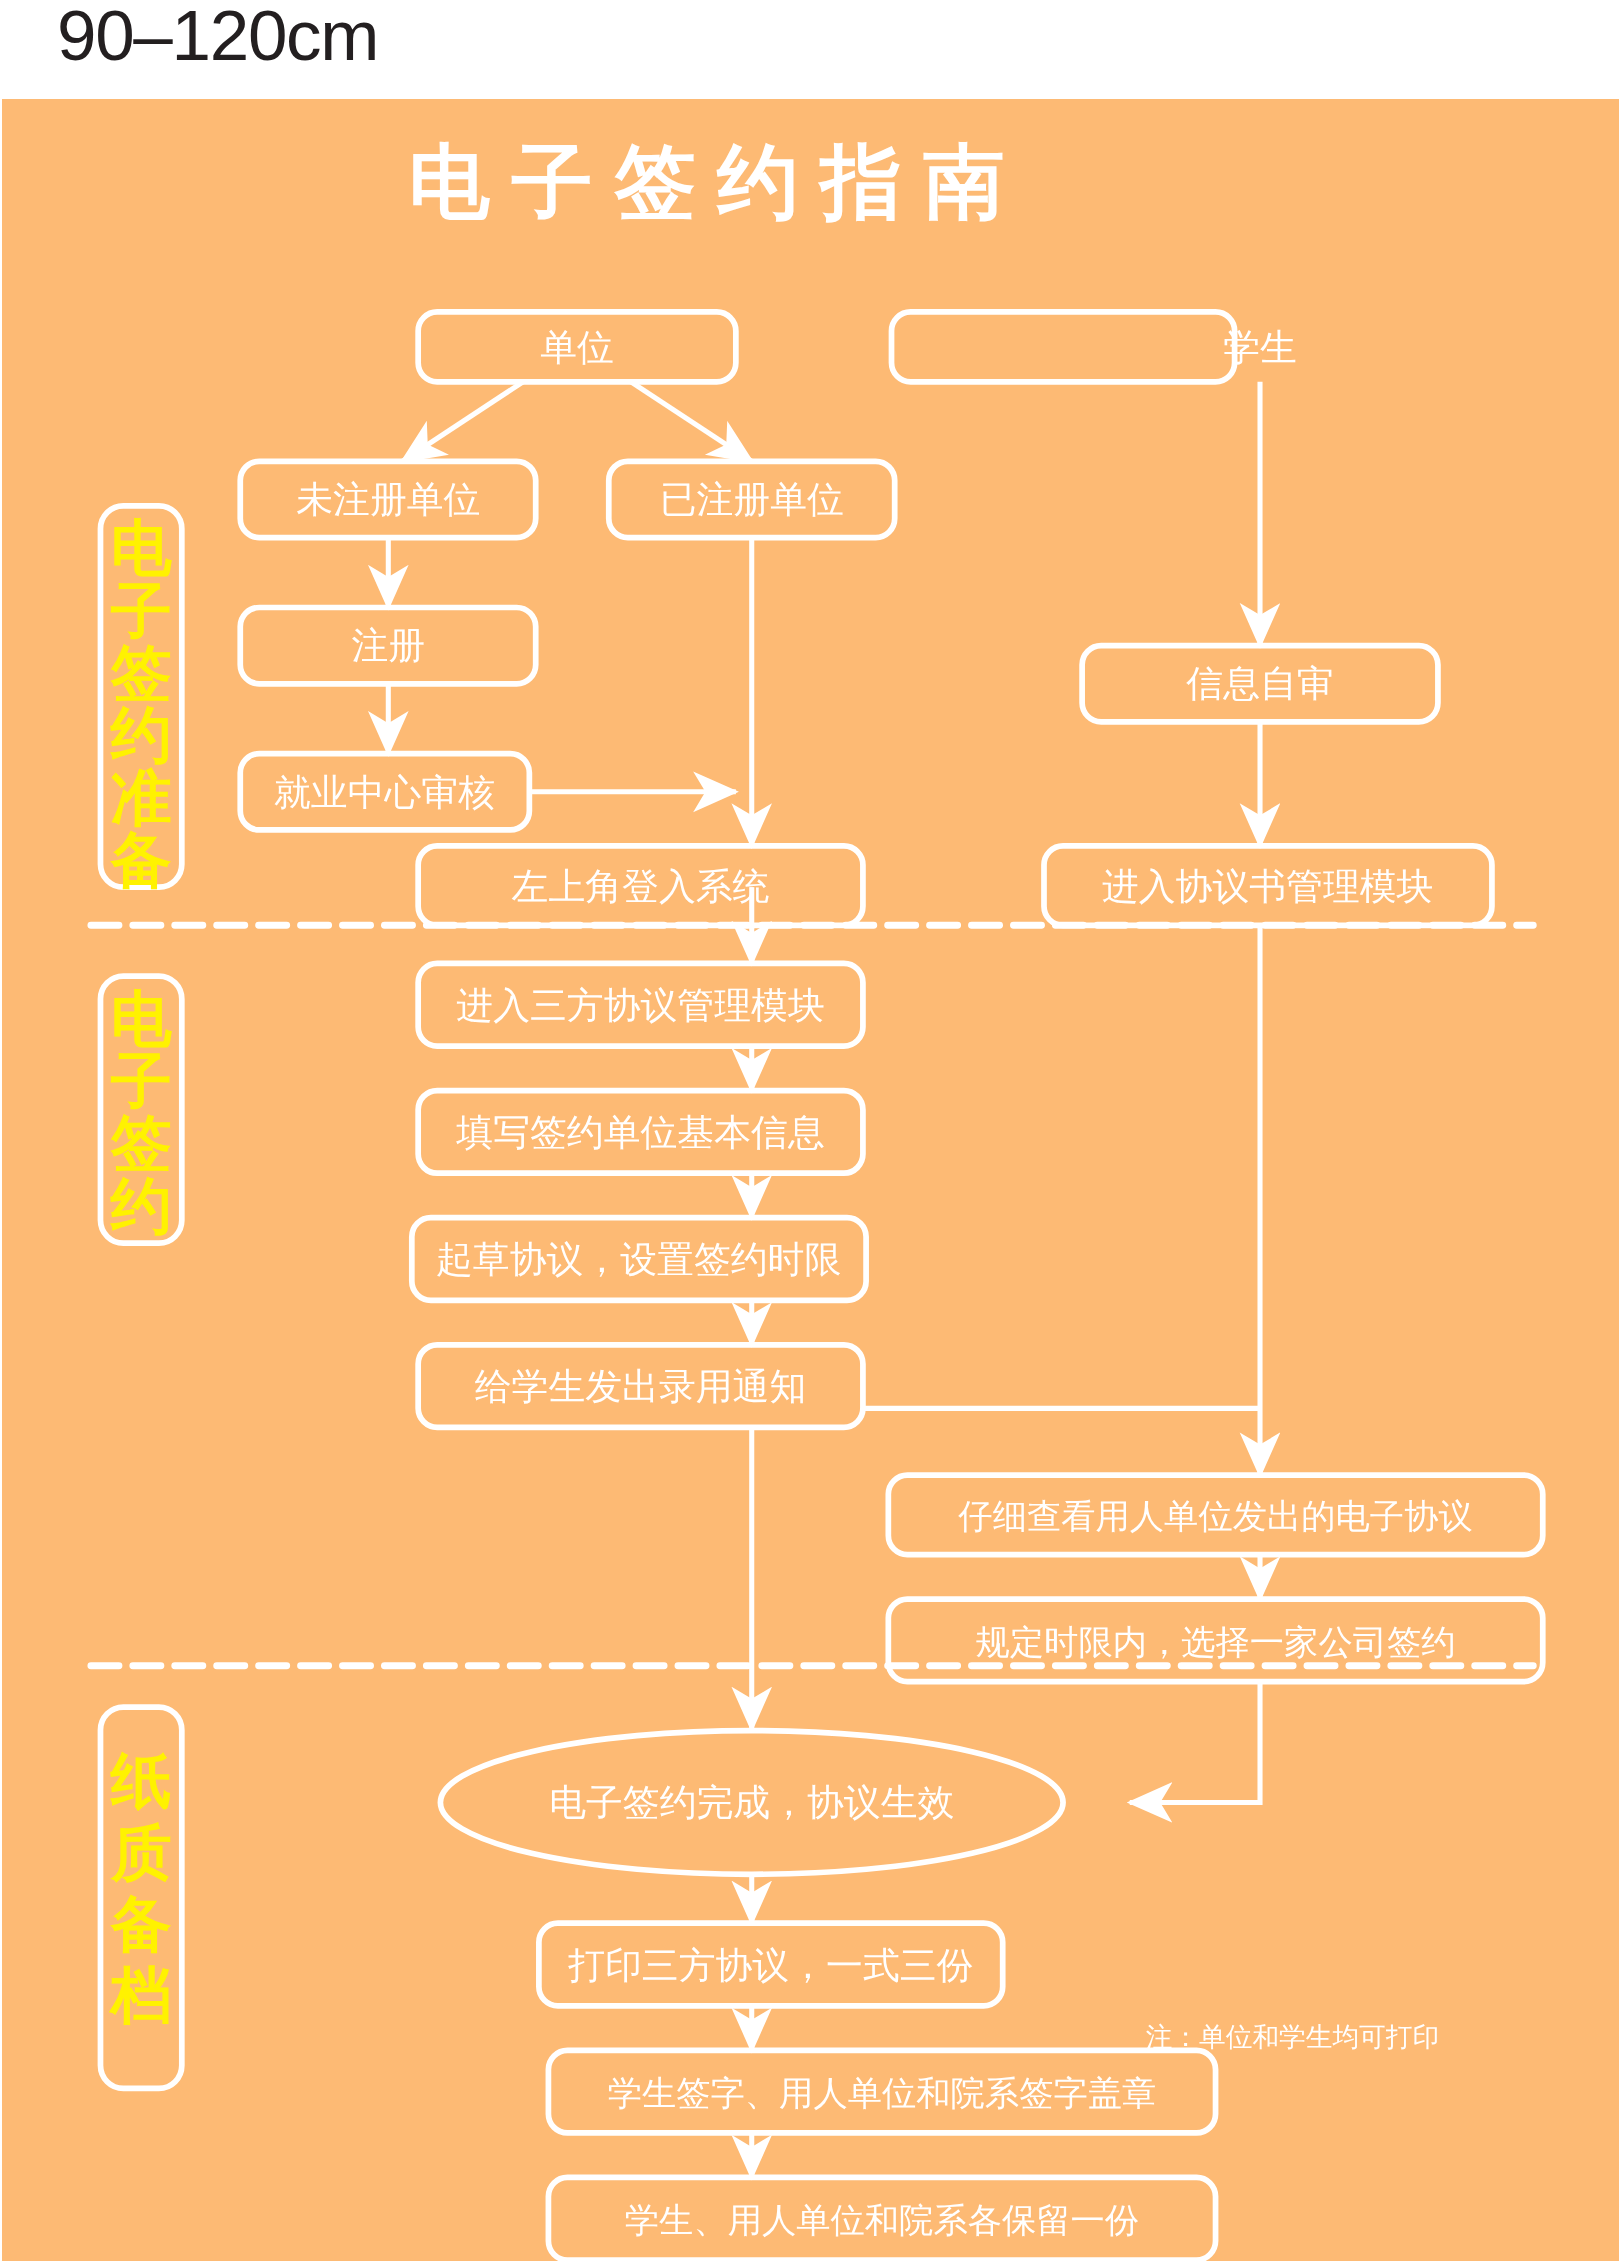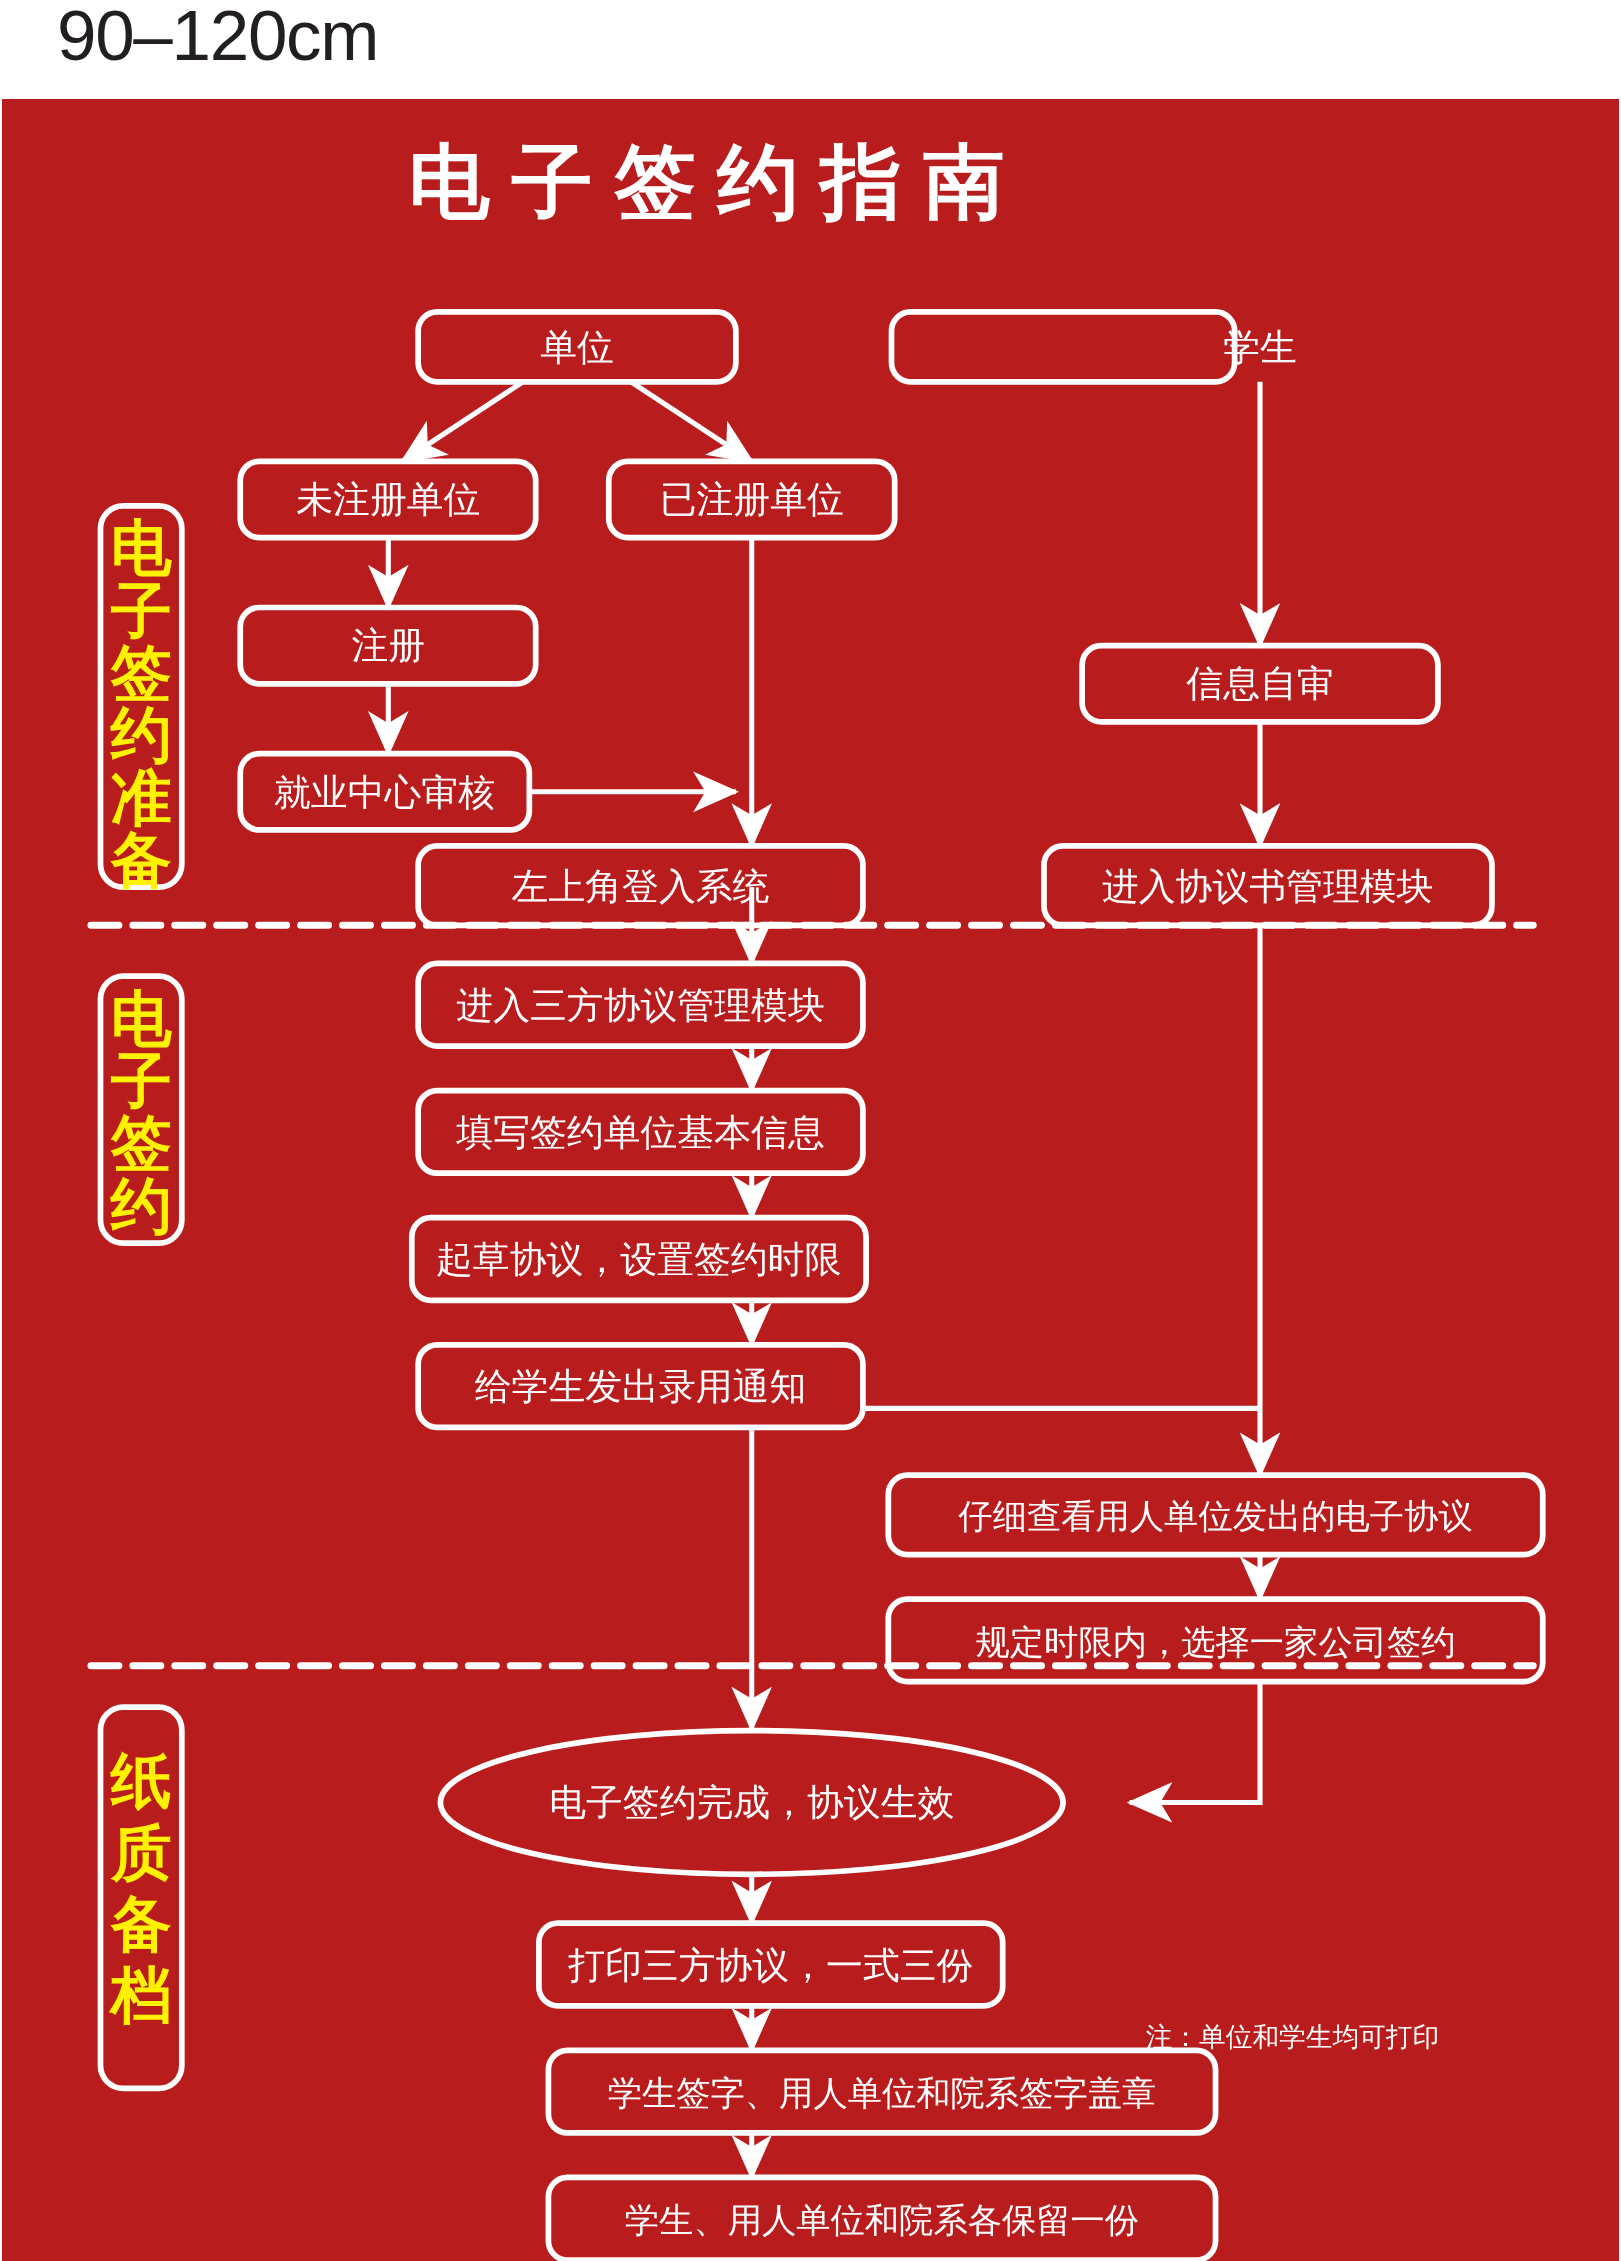--- a/index.html
+++ b/index.html
@@ -1,21 +1,21 @@
 <!DOCTYPE html>
 <html style="font-size:10.2px"><head>
 <meta charset="utf-8">
 <style>
   html,body{margin:0;padding:0;background:#ffffff;}
   body{font-family:"Liberation Sans","DejaVu Sans",sans-serif;}
   #page{position:relative;width:1621px;height:2261px;background:#ffffff;overflow:hidden;}
   #ruler{position:absolute;left:0;top:0;width:1621px;height:99px;background:#ffffff;text-align:right;}
   #ruler-label{position:absolute;left:57px;top:-5.1px;font-size:71px;font-weight:400;color:#231f20;
     font-family:"Liberation Sans","DejaVu Sans",sans-serif;letter-spacing:-1.3px;}
-  #poster{position:absolute;left:1.9px;top:99px;width:1617px;height:2163px;background:#b91c1c;}
+  #poster{position:absolute;left:1.9px;top:99px;width:1617px;height:2163px;background:#fdba74;}
   svg.flow{position:absolute;left:0;top:0;width:1617px;height:2163px;display:block;}
   .ttl{fill:#ffffff;font-family:"Liberation Serif","DejaVu Serif",serif;font-weight:bold;
        font-size:128px;letter-spacing:34px;}
   .boxtext{fill:#ffffff;font-family:"Liberation Serif","DejaVu Serif",serif;font-size:58px;}
   .boxtext.sm{font-size:54px;}
   .sidetext{fill:#fff200;font-family:"Liberation Serif","DejaVu Serif",serif;font-weight:bold;font-size:96px;}
   .notetext{fill:#ffffff;font-family:"Liberation Serif","DejaVu Serif",serif;font-size:42px;}
   .bx{fill:none;stroke:#ffffff;stroke-width:9;}
   .ln{stroke:#ffffff;stroke-width:8;fill:none;}
   .dash{stroke:#ffffff;stroke-width:11;stroke-dasharray:44 22;stroke-linecap:round;fill:none;}

